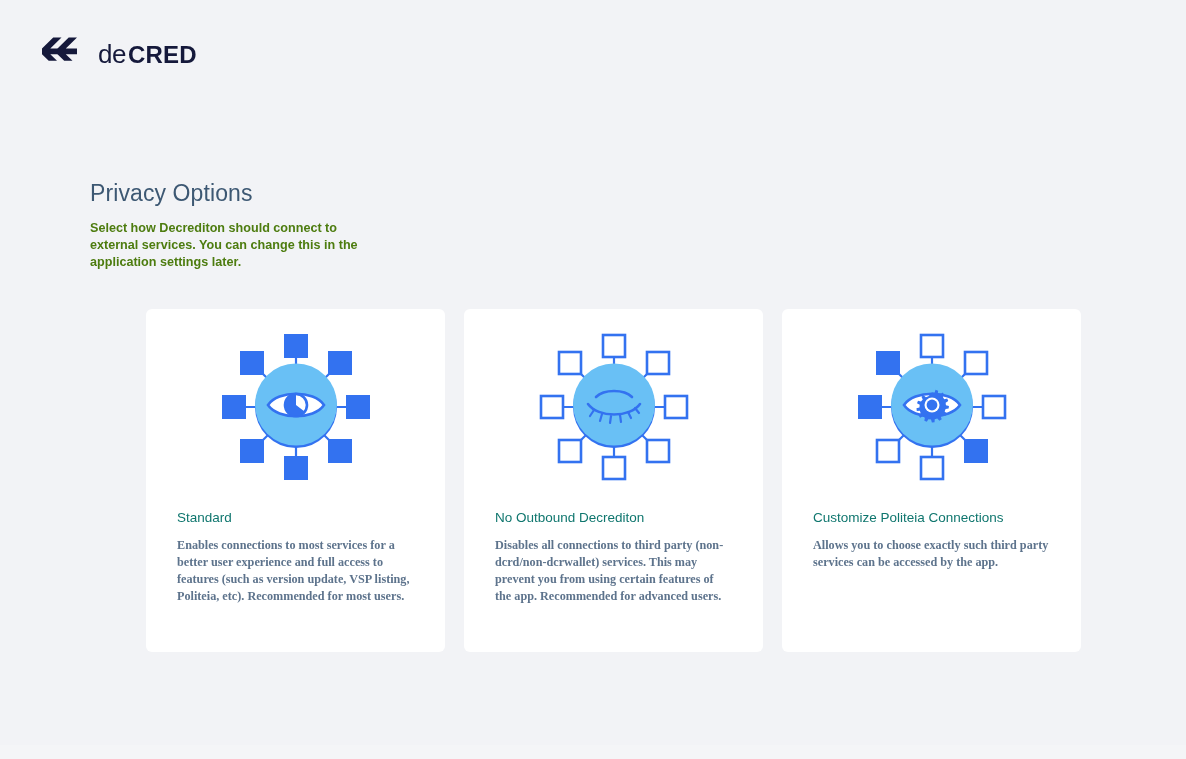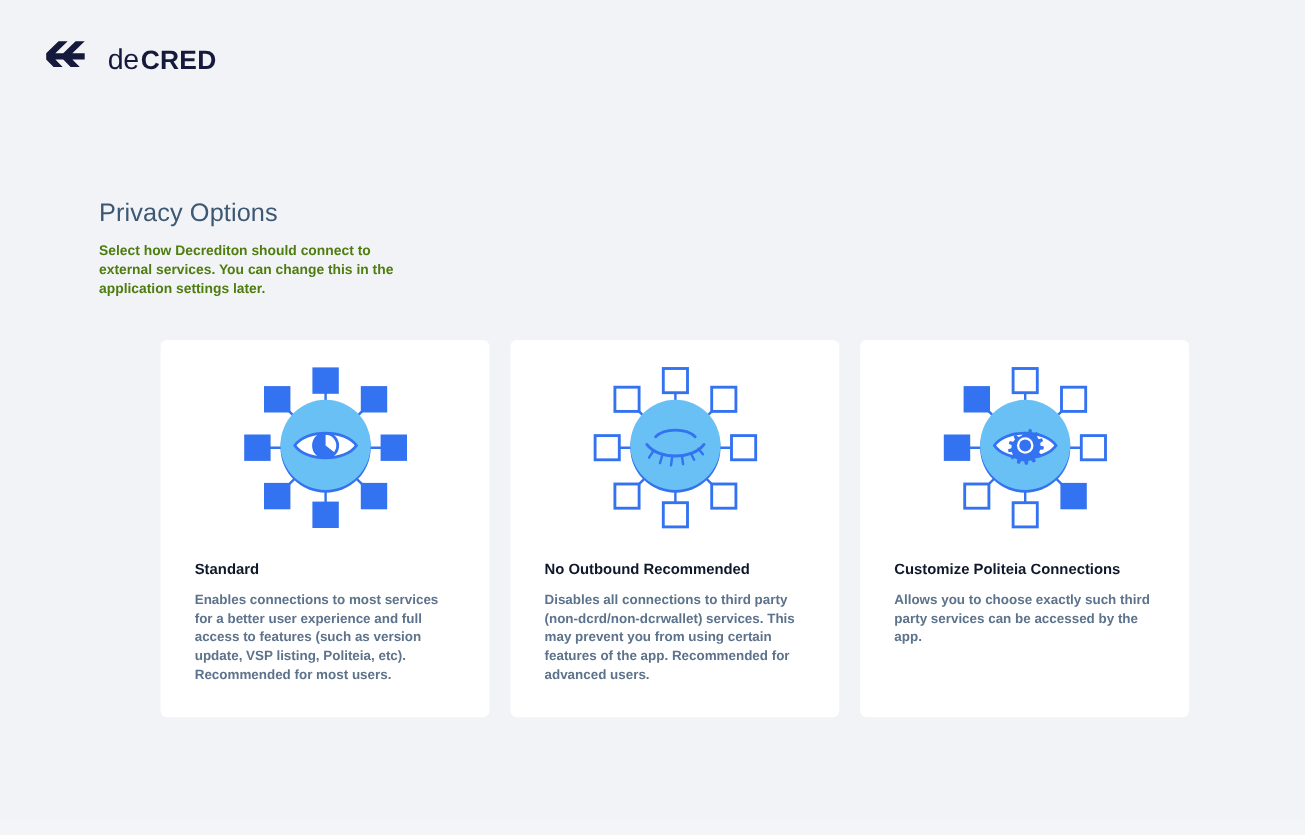--- a/index.html
+++ b/index.html
@@ -92,33 +92,34 @@
     display: flex;
     align-items: center;
     justify-content: center;
   }
   .card-icon {
     display: block;
   }
   .card-title {
     margin: 0 0 0 31px;
     font-size: 13.5px;
-    font-weight: 700;
-    color: #0f172a;
+    font-weight: 400;
+    color: #0f766e;
     line-height: 18px;
   }
   .card-desc {
     margin: 10px 31px 0 31px;
     font-size: 12.2px;
     font-weight: 600;
     color: #5d7governs;
     line-height: 17px;
   }
   .card-desc {
     color: #5d738c;
+    font-family: Liberation Serif, serif;
   }
 </style>
 </head>
 <body>
 
 <div class="bottom-band"></div>
 
 <div class="brand">
   <span class="brand-mark">
     <svg class="brand-mark" viewBox="0 0 44 34" xmlns="http://www.w3.org/2000/svg">
@@ -210,21 +211,21 @@
             <rect x="7" y="68" width="22" height="22"></rect>
             <rect x="131" y="68" width="22" height="22"></rect>
             <rect x="25" y="24" width="22" height="22"></rect>
             <rect x="113" y="24" width="22" height="22"></rect>
             <rect x="25" y="112" width="22" height="22"></rect>
             <rect x="113" y="112" width="22" height="22"></rect>
           </g>
         </svg>
       </span>
     </div>
-    <div class="card-title">No Outbound Recommended</div>
+    <div class="card-title">No Outbound Decrediton</div>
     <div class="card-desc">Disables all connections to third party (non-dcrd/non-dcrwallet) services. This may prevent you from using certain features of the app. Recommended for advanced users.</div>
   </div>
 
   <div class="card">
     <div class="card-icon-wrap">
       <span class="card-icon">
         <svg width="160" height="158" viewBox="0 0 160 158" xmlns="http://www.w3.org/2000/svg">
           <g stroke="#3372f0" stroke-width="2.2" fill="none">
             <line x1="80" y1="20" x2="80" y2="138"></line>
             <line x1="20" y1="79" x2="140" y2="79"></line>

